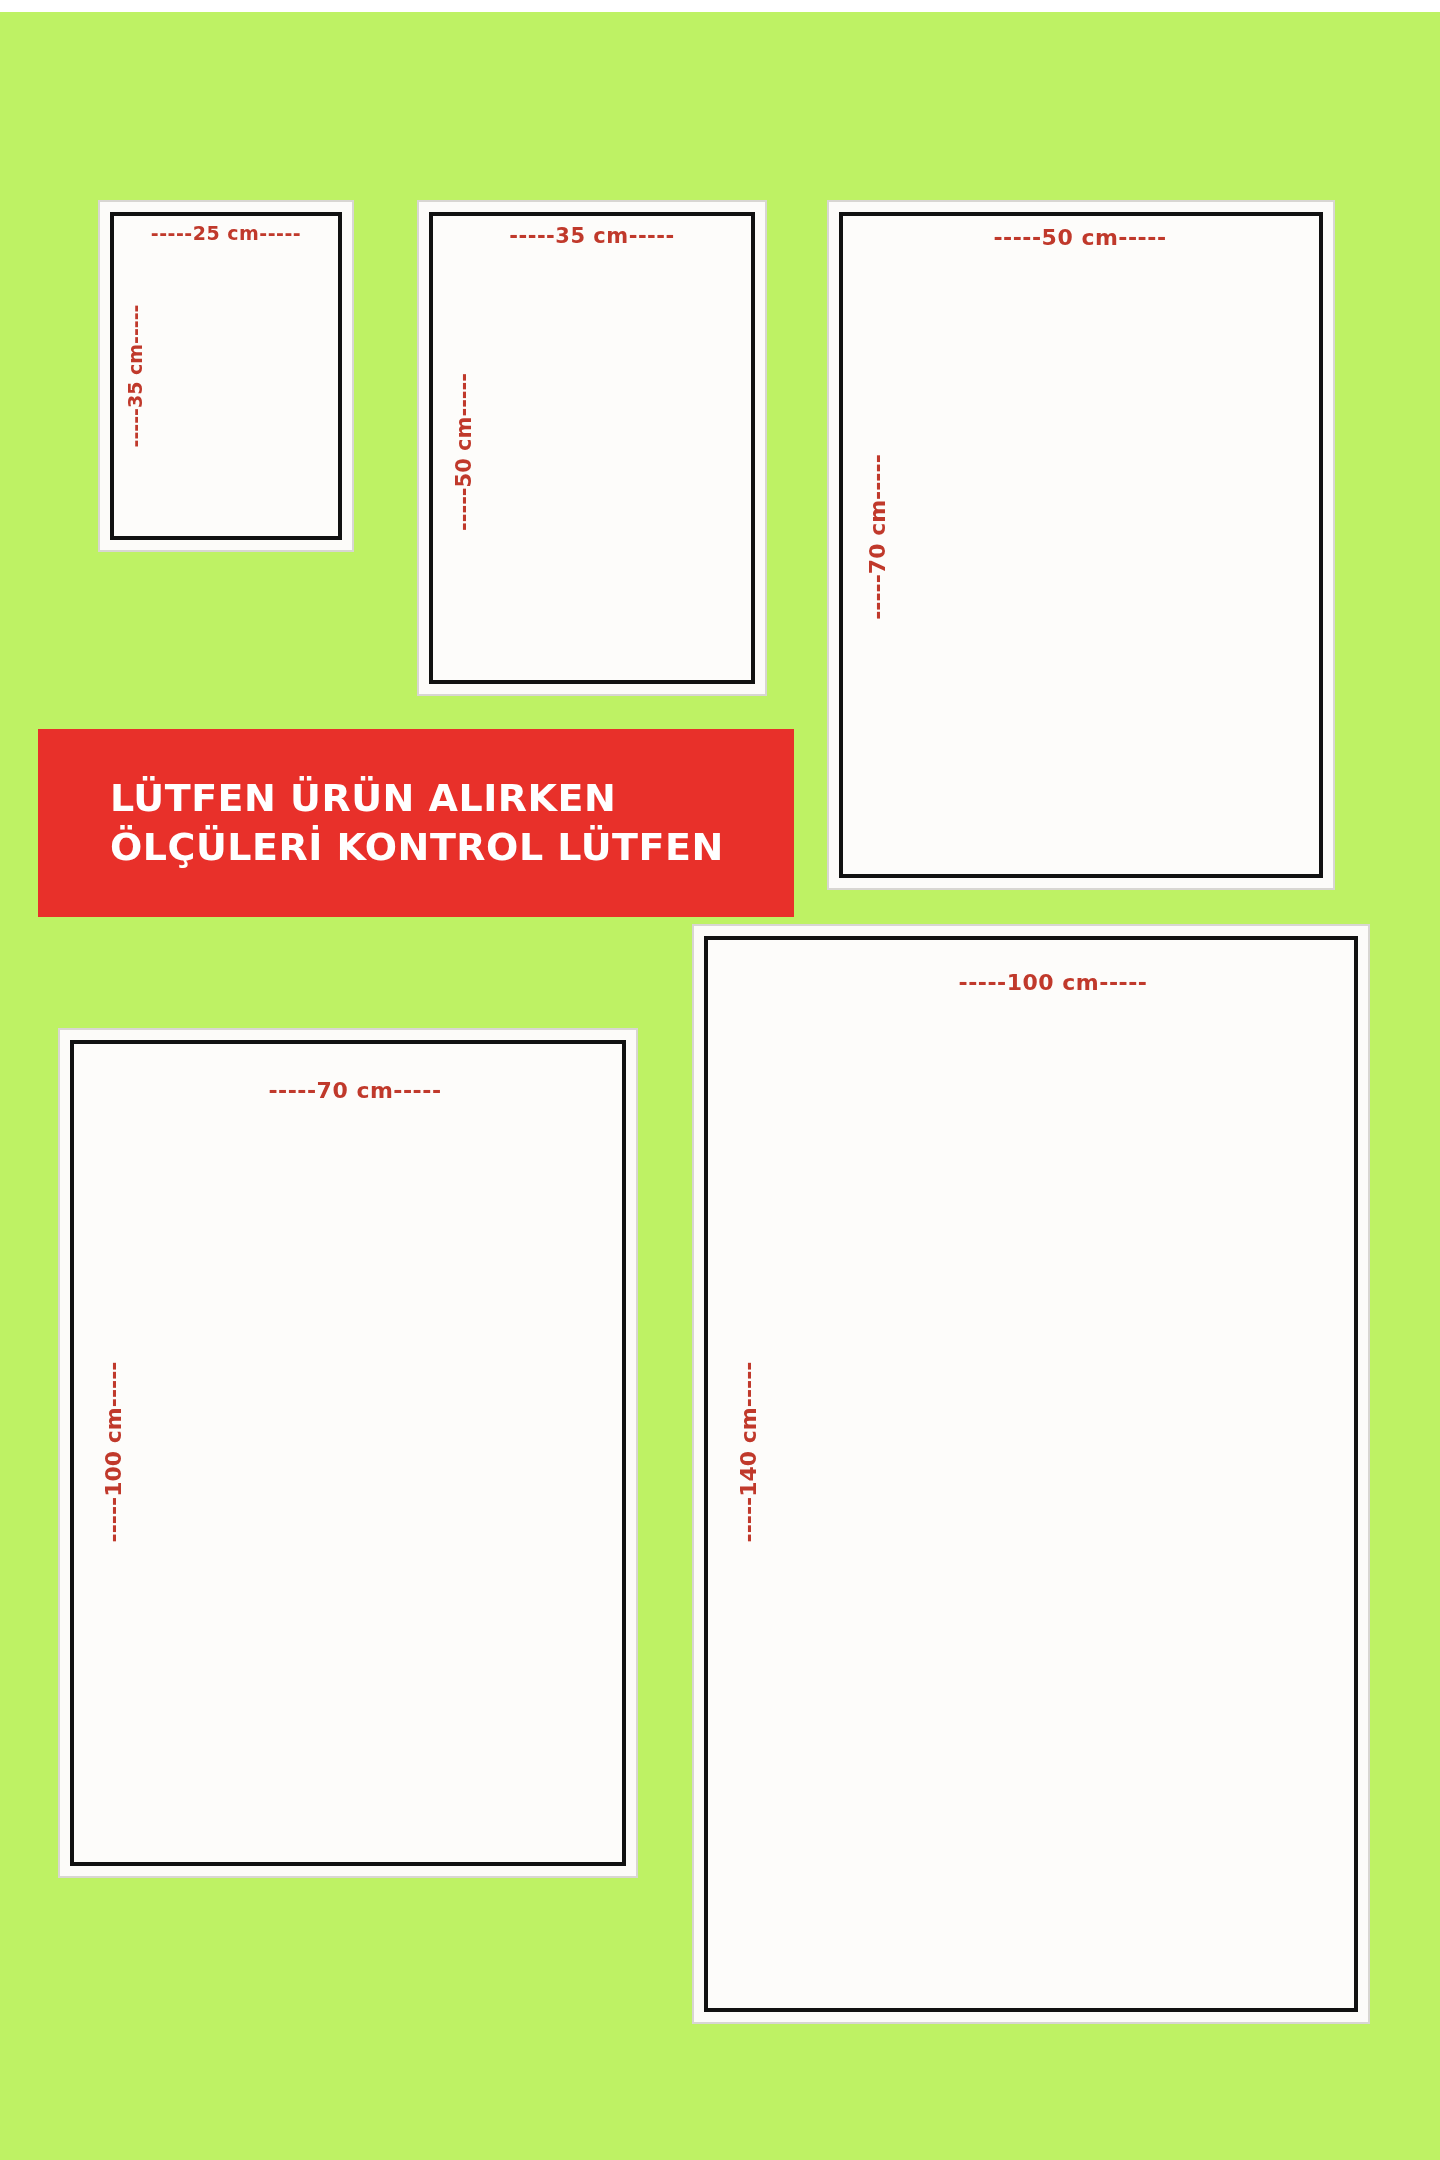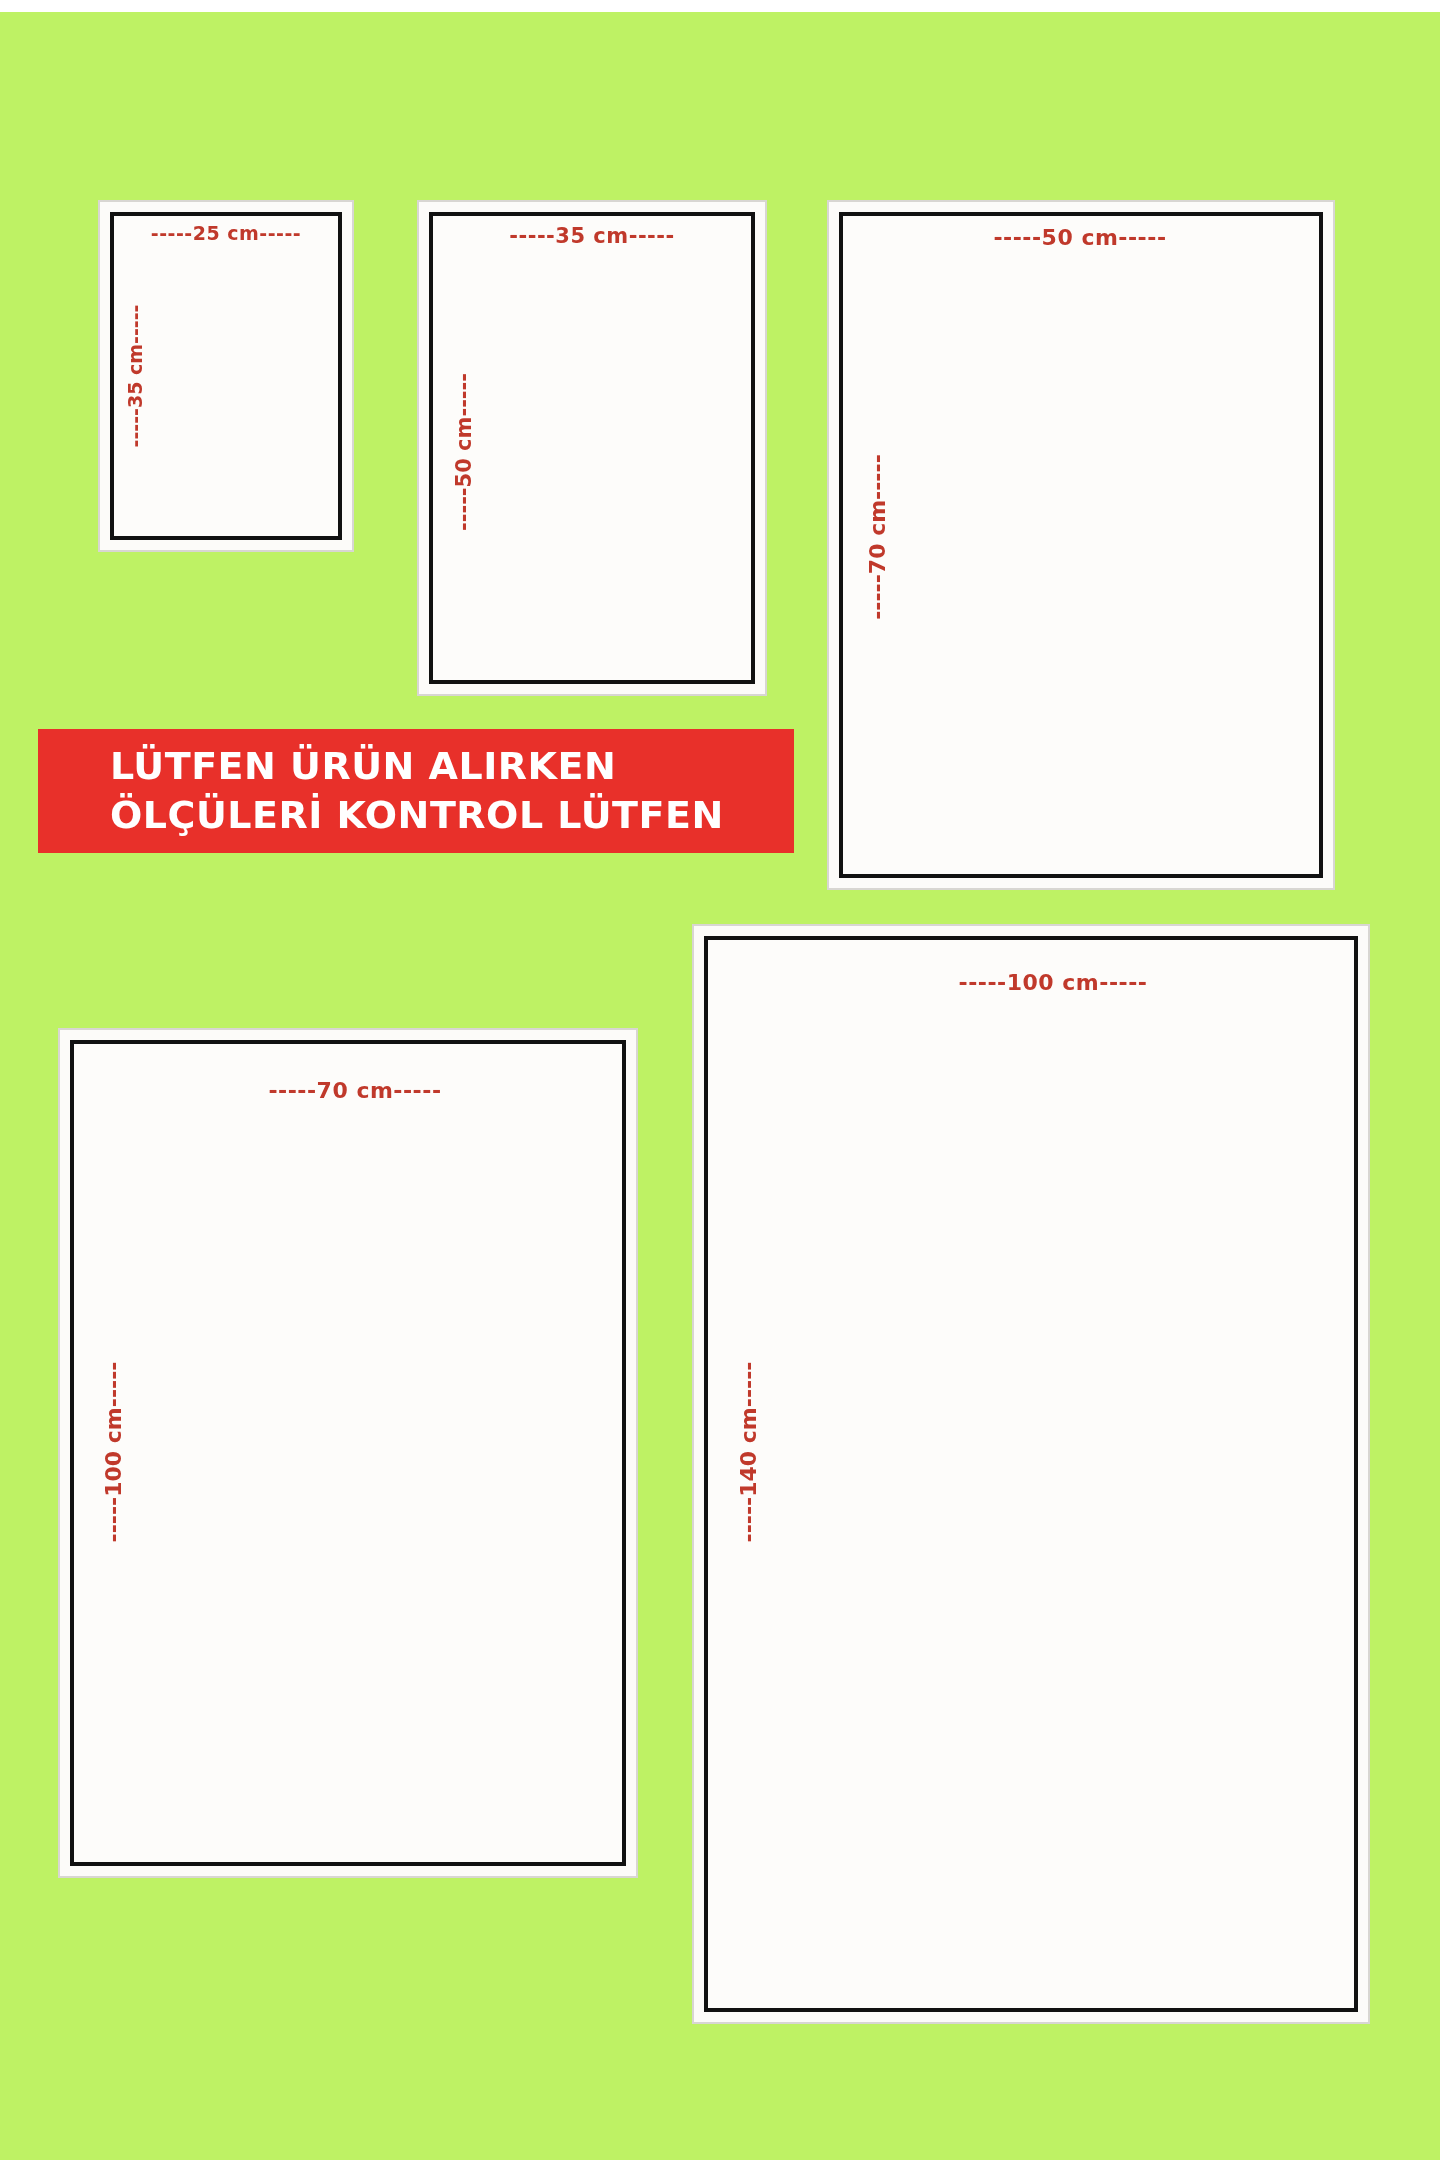--- a/index.html
+++ b/index.html
@@ -65,21 +65,21 @@
     transform: rotate(-90deg);
     display: inline-block;
   }
 
   
   #warning-banner {
     position: absolute;
     left: 38px;
     top: 717px;
     width: 756px;
-    height: 124px;
+    height: 188px;
     background: #e8302a;
     display: flex;
     flex-direction: column;
     justify-content: center;
     padding-left: 72px;
     box-sizing: border-box;
   }
   #warning-banner .line {
     color: #ffffff;
     font-size: 38px;

